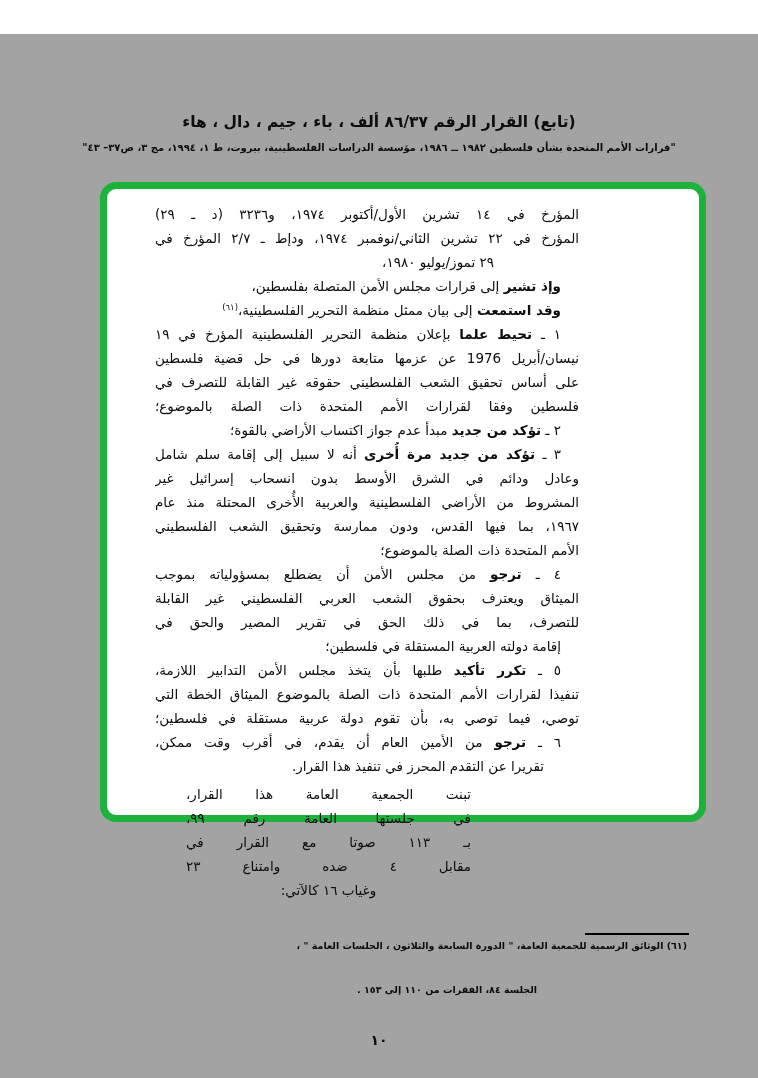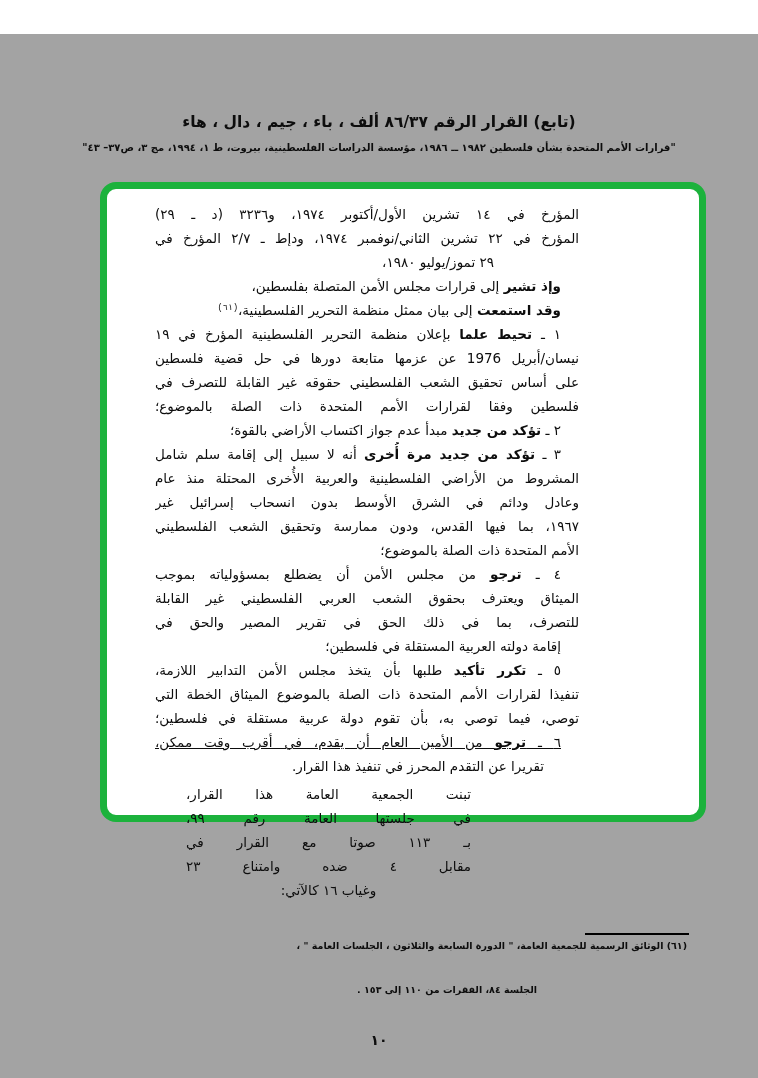--- a/index.html
+++ b/index.html
@@ -12,21 +12,21 @@
   
   .frame{position:absolute;left:100px;top:148px;width:606px;height:640px;
          border:7px solid #1cb23c;border-radius:16px;box-sizing:border-box;background:#fff;}
   .inner{position:absolute;inset:0;}
   
   .bodycol{position:absolute;top:13px;right:120px;width:424px;direction:rtl;}
   .bline{height:24px;line-height:24px;font-size:13.5px;overflow:hidden;}
   .bline.justify{text-align:justify;text-align-last:justify;}
   .bline.right{text-align:right;}
   .b{font-weight:bold;}
-  sup.fnref{font-size:8.5px;line-height:0;vertical-align:super;font-family:Liberation Mono, monospace;}
+  sup.fnref{font-size:8.5px;line-height:0;vertical-align:super;}
   
   .adopt{width:285px;margin:4px 108px 0 auto;direction:rtl;}
   .aline{height:24px;line-height:24px;font-size:13.5px;overflow:hidden;}
   .aline.justify{text-align:justify;text-align-last:justify;}
   .aline.center{text-align:center;}
   
   .fnrule{position:absolute;top:744px;right:10px;width:104px;height:2px;background:#000;}
   .fnline1{position:absolute;top:751px;right:12px;direction:rtl;font-size:9.5px;font-weight:bold;
            white-space:nowrap;}
   .fnline2{position:absolute;top:795px;right:162px;direction:rtl;font-size:9.5px;font-weight:bold;
@@ -50,32 +50,32 @@
           <div class="bline justify"><span>المؤرخ في ٢٢ تشرين الثاني/نوفمبر ١٩٧٤، ودإط ـ ٢/٧ المؤرخ في</span></div>
           <div class="bline right" style="padding-left: 0px; padding-right: 85px;"><span>٢٩ تموز/يوليو ١٩٨٠،</span></div>
           <div class="bline right" style="text-indent: 18px;"><span class="b">وإذ تشير</span><span> إلى قرارات مجلس الأمن المتصلة بفلسطين،</span></div>
           <div class="bline right" style="text-indent: 18px;"><span class="b">وقد استمعت</span><span> إلى بيان ممثل منظمة التحرير الفلسطينية،</span><sup class="fnref">(٦١)</sup></div>
           <div class="bline justify" style="text-indent: 18px;"><span>١ ـ </span><span class="b">تحيط علما</span><span> بإعلان منظمة التحرير الفلسطينية المؤرخ في ١٩</span></div>
           <div class="bline justify"><span>نيسان/أبريل 1976 عن عزمها متابعة دورها في حل قضية فلسطين</span></div>
           <div class="bline justify"><span>على أساس تحقيق الشعب الفلسطيني حقوقه غير القابلة للتصرف في</span></div>
           <div class="bline justify"><span>فلسطين وفقا لقرارات الأمم المتحدة ذات الصلة بالموضوع؛</span></div>
           <div class="bline right" style="text-indent: 18px;"><span>٢ ـ </span><span class="b">تؤكد من جديد</span><span> مبدأ عدم جواز اكتساب الأراضي بالقوة؛</span></div>
           <div class="bline justify" style="text-indent: 18px;"><span>٣ ـ </span><span class="b">تؤكد من جديد مرة أُخرى</span><span> أنه لا سبيل إلى إقامة سلم شامل</span></div>
+          <div class="bline justify"><span>وعادل ودائم في الشرق الأوسط بدون انسحاب إسرائيل غير</span></div>
           <div class="bline justify"><span>المشروط من الأراضي الفلسطينية والعربية الأُخرى المحتلة منذ عام</span></div>
-          <div class="bline justify"><span>وعادل ودائم في الشرق الأوسط بدون انسحاب إسرائيل غير</span></div>
           <div class="bline justify"><span>١٩٦٧، بما فيها القدس، ودون ممارسة وتحقيق الشعب الفلسطيني</span></div>
           <div class="bline right"><span>الأمم المتحدة ذات الصلة بالموضوع؛</span></div>
           <div class="bline justify" style="text-indent: 18px;"><span>٤ ـ </span><span class="b">ترجو</span><span> من مجلس الأمن أن يضطلع بمسؤولياته بموجب</span></div>
           <div class="bline justify"><span>الميثاق ويعترف بحقوق الشعب العربي الفلسطيني غير القابلة</span></div>
           <div class="bline justify"><span>للتصرف، بما في ذلك الحق في تقرير المصير والحق في</span></div>
           <div class="bline right" style="padding-left: 0px; padding-right: 18px;"><span>إقامة دولته العربية المستقلة في فلسطين؛</span></div>
           <div class="bline justify" style="text-indent: 18px;"><span>٥ ـ </span><span class="b">تكرر تأكيد</span><span> طلبها بأن يتخذ مجلس الأمن التدابير اللازمة،</span></div>
           <div class="bline justify"><span>تنفيذا لقرارات الأمم المتحدة ذات الصلة بالموضوع الميثاق الخطة التي</span></div>
           <div class="bline justify"><span>توصي، فيما توصي به، بأن تقوم دولة عربية مستقلة في فلسطين؛</span></div>
-          <div class="bline justify" style="text-indent: 18px; text-decoration: underline;"><span>٦ ـ </span><span class="b">ترجو</span><span> من الأمين العام أن يقدم، في أقرب وقت ممكن،</span></div>
+          <div class="bline justify" style="text-indent: 18px;"><span>٦ ـ </span><span class="b">ترجو</span><span> من الأمين العام أن يقدم، في أقرب وقت ممكن،</span></div>
           <div class="bline right" style="padding-left: 0px; padding-right: 35px;"><span>تقريرا عن التقدم المحرز في تنفيذ هذا القرار.</span></div>
           <div class="adopt">
             <div class="aline justify">تبنت الجمعية العامة هذا القرار،</div>
             <div class="aline justify">في جلستها العامة رقم ٩٩،</div>
             <div class="aline justify">بـ ١١٣ صوتا مع القرار في</div>
             <div class="aline justify">مقابل ٤ ضده وامتناع ٢٣</div>
             <div class="aline center">وغياب ١٦ كالآتي:</div>
           </div>
         </div>
       <div class="fnrule"></div>

